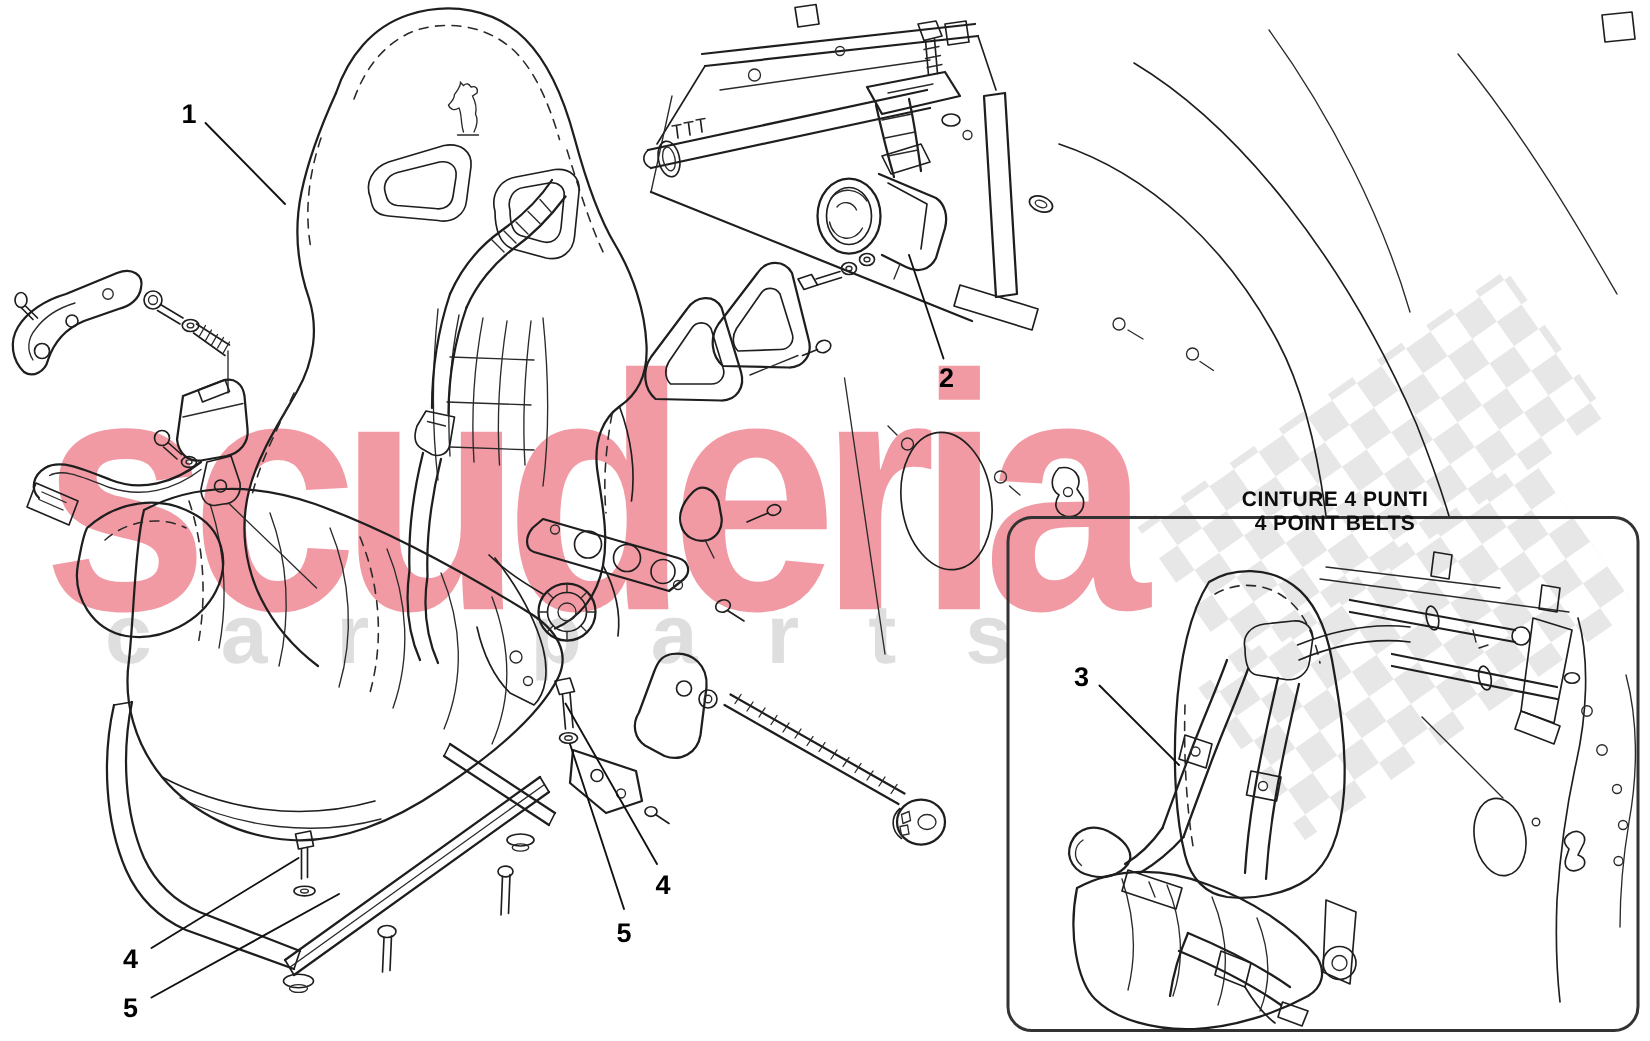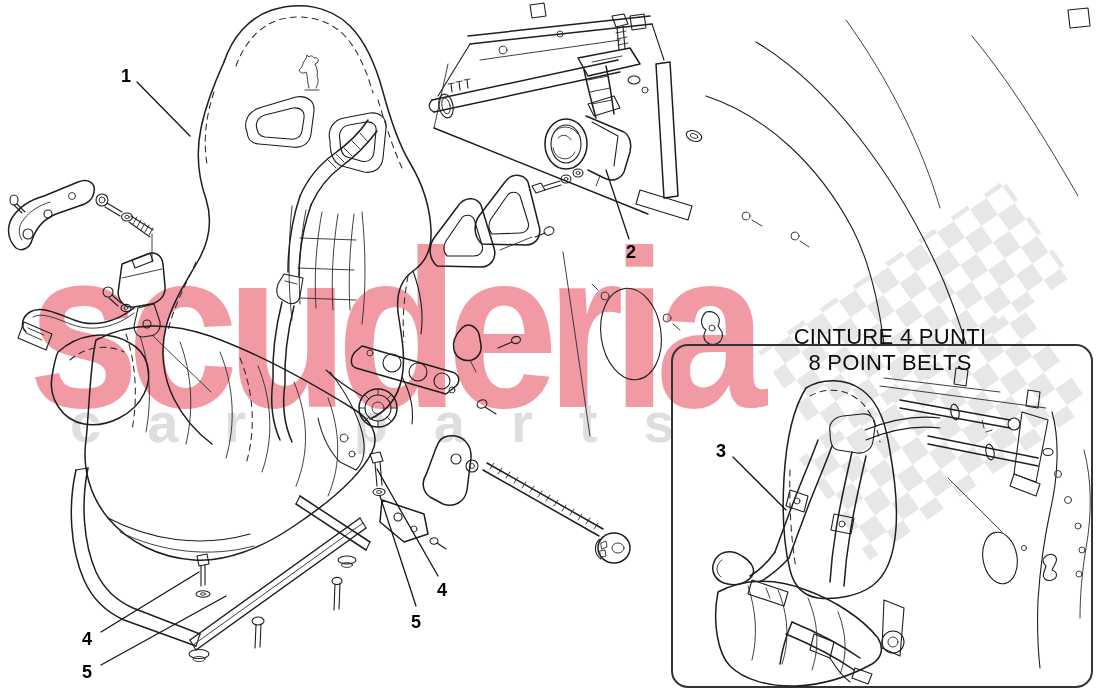--- a/index.html
+++ b/index.html
@@ -23,21 +23,21 @@
   svg.art{position:absolute;left:0;top:0;z-index:2;}
   .ln{fill:none;stroke:#1e1e1e;stroke-width:1.5;stroke-linecap:round;stroke-linejoin:round;}
   .ln2{fill:none;stroke:#1e1e1e;stroke-width:1.1;stroke-linecap:round;stroke-linejoin:round;}
   .thin{fill:none;stroke:#2a2a2a;stroke-width:0.9;stroke-linecap:round;}
   .dash{fill:none;stroke:#2a2a2a;stroke-width:1.05;stroke-dasharray:6 5;stroke-linecap:round;}
   .ldr{fill:none;stroke:#111;stroke-width:1.25;stroke-linecap:round;}
   .box{fill:none;stroke:#333;stroke-width:2;}
   
   .inset-title{
     position:absolute;left:770px;top:324px;width:240px;z-index:3;
-    text-align:center;font-weight:normal;font-size:22px;line-height:1.16;
+    text-align:center;font-weight:bold;font-size:14px;line-height:1.16;
     color:#0d0d0d;letter-spacing:0.3px;
   }
   .callout{
     position:absolute;z-index:3;font-weight:bold;font-size:18px;color:#000;line-height:1;
   }
   .c1{left:121px;top:67px;}  .c2{left:626px;top:243px;}  .c3{left:716px;top:442px;}
   .c4a{left:82px;top:630px;} .c5a{left:82px;top:663px;}
   .c4b{left:437px;top:581px;} .c5b{left:411px;top:613px;}
 </style>
 </head>
@@ -419,21 +419,21 @@
       <path class="ldr" d="M733,457 L786,510"></path>
       <path class="ldr" d="M101,632 L199,572"></path>
       <path class="ldr" d="M101,665 L226,596"></path>
       <path class="ldr" d="M377,469 L438,576"></path>
       <path class="ldr" d="M380,496 L416,606"></path>
     </g>
   </svg>
 
   <div class="inset-title">
     <div>CINTURE 4 PUNTI</div>
-    <div>8 POINT BELTS</div>
+    <div>4 POINT BELTS</div>
   </div>
 
   <div class="callout c1">1</div>
   <div class="callout c2">2</div>
   <div class="callout c3">3</div>
   <div class="callout c4a">4</div>
   <div class="callout c5a">5</div>
   <div class="callout c4b">4</div>
   <div class="callout c5b">5</div>
 

